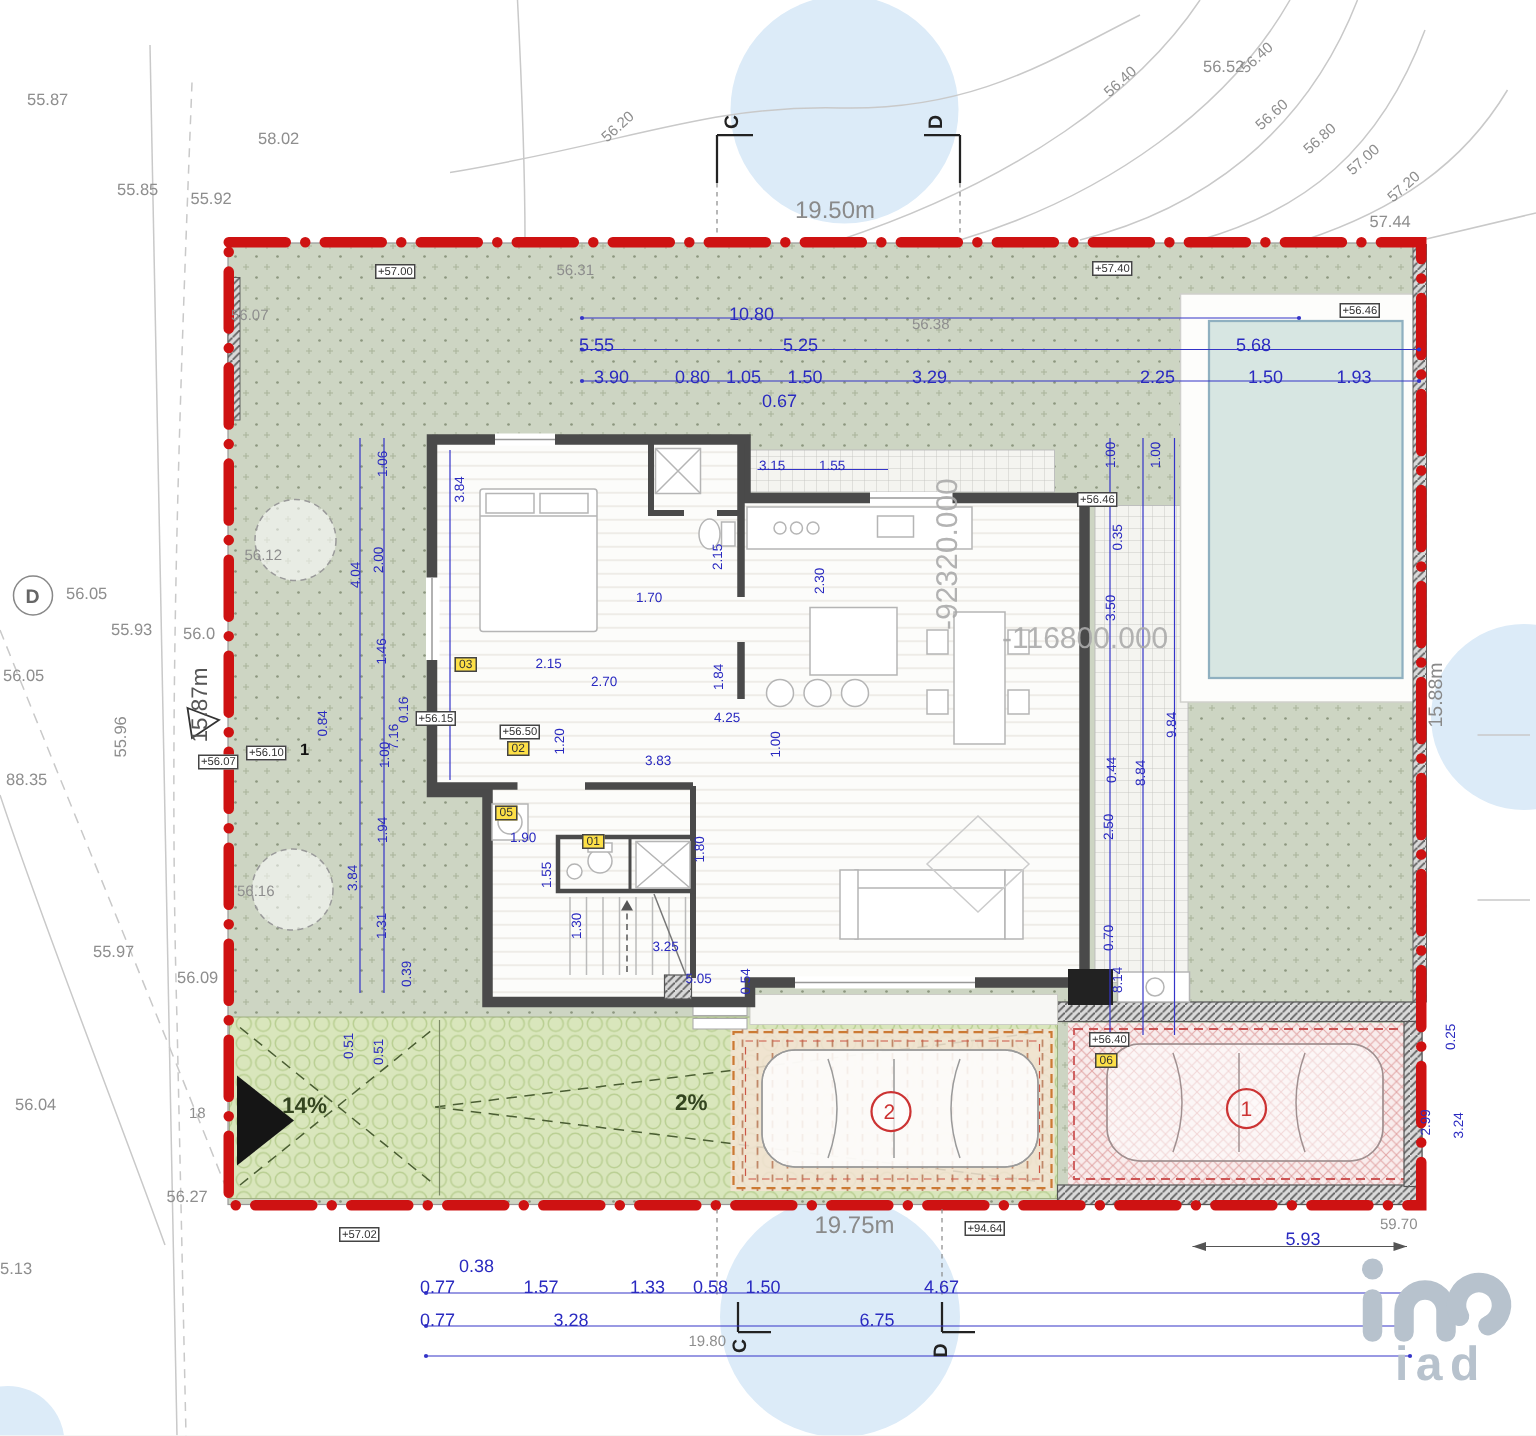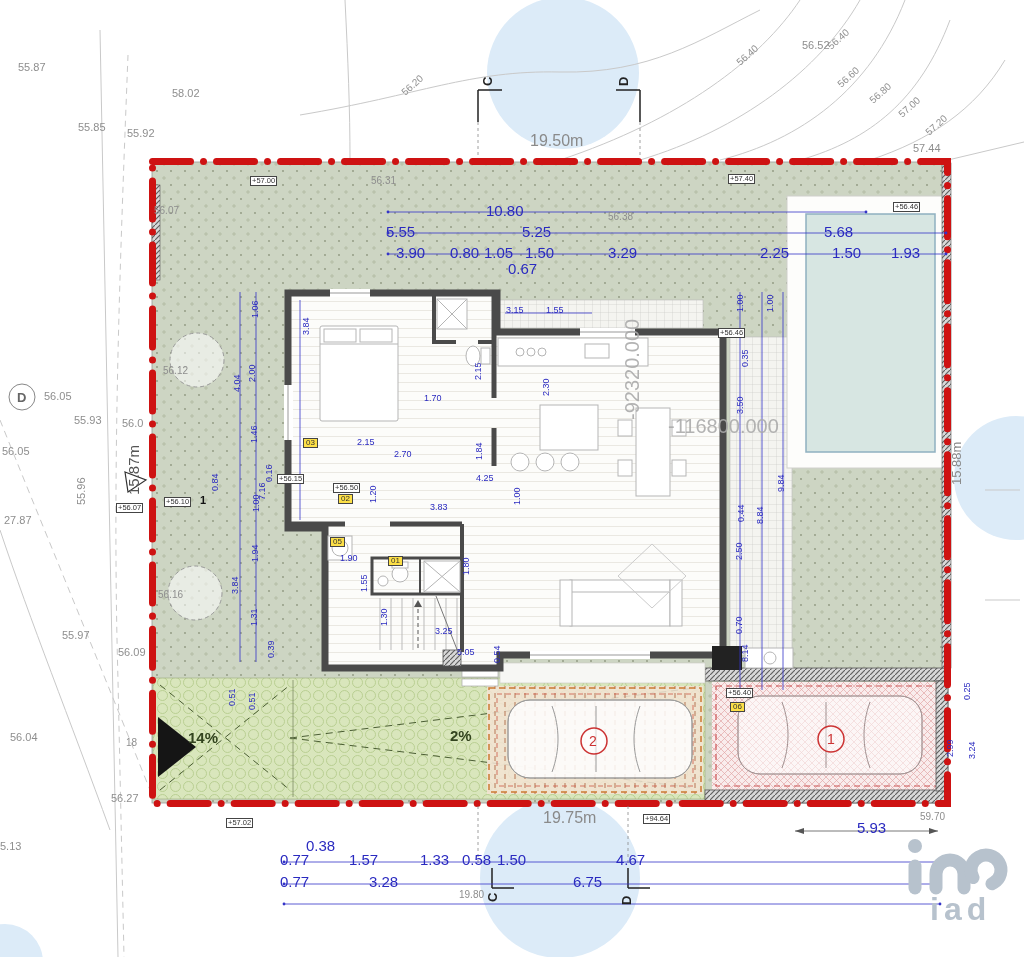--- a/index.html
+++ b/index.html
@@ -2,21 +2,21 @@
 <html><head>
 <meta charset="utf-8">
 <style>
   html,body{margin:0;padding:0;background:#fff;}
   #wrap{position:relative;width:1024px;height:957px;overflow:hidden;background:#fff;
         font-family:"Liberation Sans",sans-serif;}
   #plan{position:absolute;left:0;top:0;}
   .lbl{position:absolute;white-space:nowrap;line-height:1;font-family:"Liberation Sans",sans-serif;}
   .g{color:#8e8e8e;font-size:11px;}
   .gs{color:#8e8e8e;font-size:10px;}
-  .b{color:#2a2ac0;font-size:15px;text-align:right;}
+  .b{color:#2a2ac0;font-size:12px;text-align:right;}
   .bs{color:#2a2ac0;font-size:9px;}
   .rv{transform:rotate(-90deg);transform-origin:0 0;}
   .r40{transform:rotate(-42deg);transform-origin:0 0;}
   .box{font-size:7.5px;border:1px solid #444;background:#fff;color:#333;padding:0 1px;}
   .room{font-size:8px;border:1px solid #444;background:#fde047;color:#333;padding:0 2px;}
   .bigdim{color:#8a8a8a;font-size:16px;}
   .coordv{color:#ababab;font-size:20px;opacity:.9;}
   .coordh{color:#ababab;font-size:20px;opacity:.9;}
   .pct{color:#33441f;font-weight:bold;font-size:15px;}
   .sec{color:#222;font-weight:bold;font-size:13px;}
@@ -299,40 +299,40 @@
 <span class="lbl room" style="left:303px;top:438px">03</span>
 <span class="lbl room" style="left:338px;top:494px">02</span>
 <span class="lbl room" style="left:388px;top:556px">01</span>
 <span class="lbl room" style="left:330px;top:537px">05</span>
 <span class="lbl room" style="left:730px;top:702px">06</span>
 
 <span class="lbl box" style="left:250px;top:176px">+57.00</span>
 <span class="lbl box" style="left:728px;top:174px">+57.40</span>
 <span class="lbl box" style="left:893px;top:202px">+56.46</span>
 <span class="lbl box" style="left:718px;top:328px">+56.46</span>
-<span class="lbl box" style="left:116px;top:503px">+56.07</span>
+<span class="lbl box" style="left:132px;top:503px">+56.07</span>
 <span class="lbl box" style="left:164px;top:497px">+56.10</span>
 <span class="lbl" style="left:200px;top:495px;font-size:11px;font-weight:bold;color:#111">1</span>
 <span class="lbl box" style="left:277px;top:474px">+56.15</span>
 <span class="lbl box" style="left:333px;top:483px">+56.50</span>
 <span class="lbl box" style="left:726px;top:688px">+56.40</span>
 <span class="lbl box" style="left:226px;top:818px">+57.02</span>
 <span class="lbl box" style="left:643px;top:814px">+94.64</span>
 
 <span class="lbl g" style="left:18px;top:62px">55.87</span>
 <span class="lbl g" style="left:172px;top:88px">58.02</span>
 <span class="lbl g" style="left:78px;top:122px">55.85</span>
 <span class="lbl g" style="left:127px;top:128px">55.92</span>
 <span class="lbl gs" style="left:154px;top:206px">56.07</span>
 <span class="lbl gs" style="left:163px;top:366px">56.12</span>
 <span class="lbl g" style="left:44px;top:391px">56.05</span>
 <span class="lbl g" style="left:74px;top:415px">55.93</span>
 <span class="lbl g" style="left:122px;top:418px">56.0</span>
 <span class="lbl g" style="left:2px;top:446px">56.05</span>
-<span class="lbl g" style="left:4px;top:515px">27.87</span>
+<span class="lbl g" style="left:4px;top:515px">88.35</span>
 <span class="lbl g rv" style="left:76px;top:505px">55.96</span>
 <span class="lbl gs" style="left:158px;top:590px">56.16</span>
 <span class="lbl g" style="left:62px;top:630px">55.97</span>
 <span class="lbl g" style="left:118px;top:647px">56.09</span>
 <span class="lbl g" style="left:10px;top:732px">56.04</span>
 <span class="lbl g" style="left:111px;top:793px">56.27</span>
 <span class="lbl g" style="left:0px;top:841px">5.13</span>
 <span class="lbl gs" style="left:371px;top:176px">56.31</span>
 <span class="lbl gs" style="left:608px;top:212px">56.38</span>
 <span class="lbl g" style="left:802px;top:40px">56.52</span>

